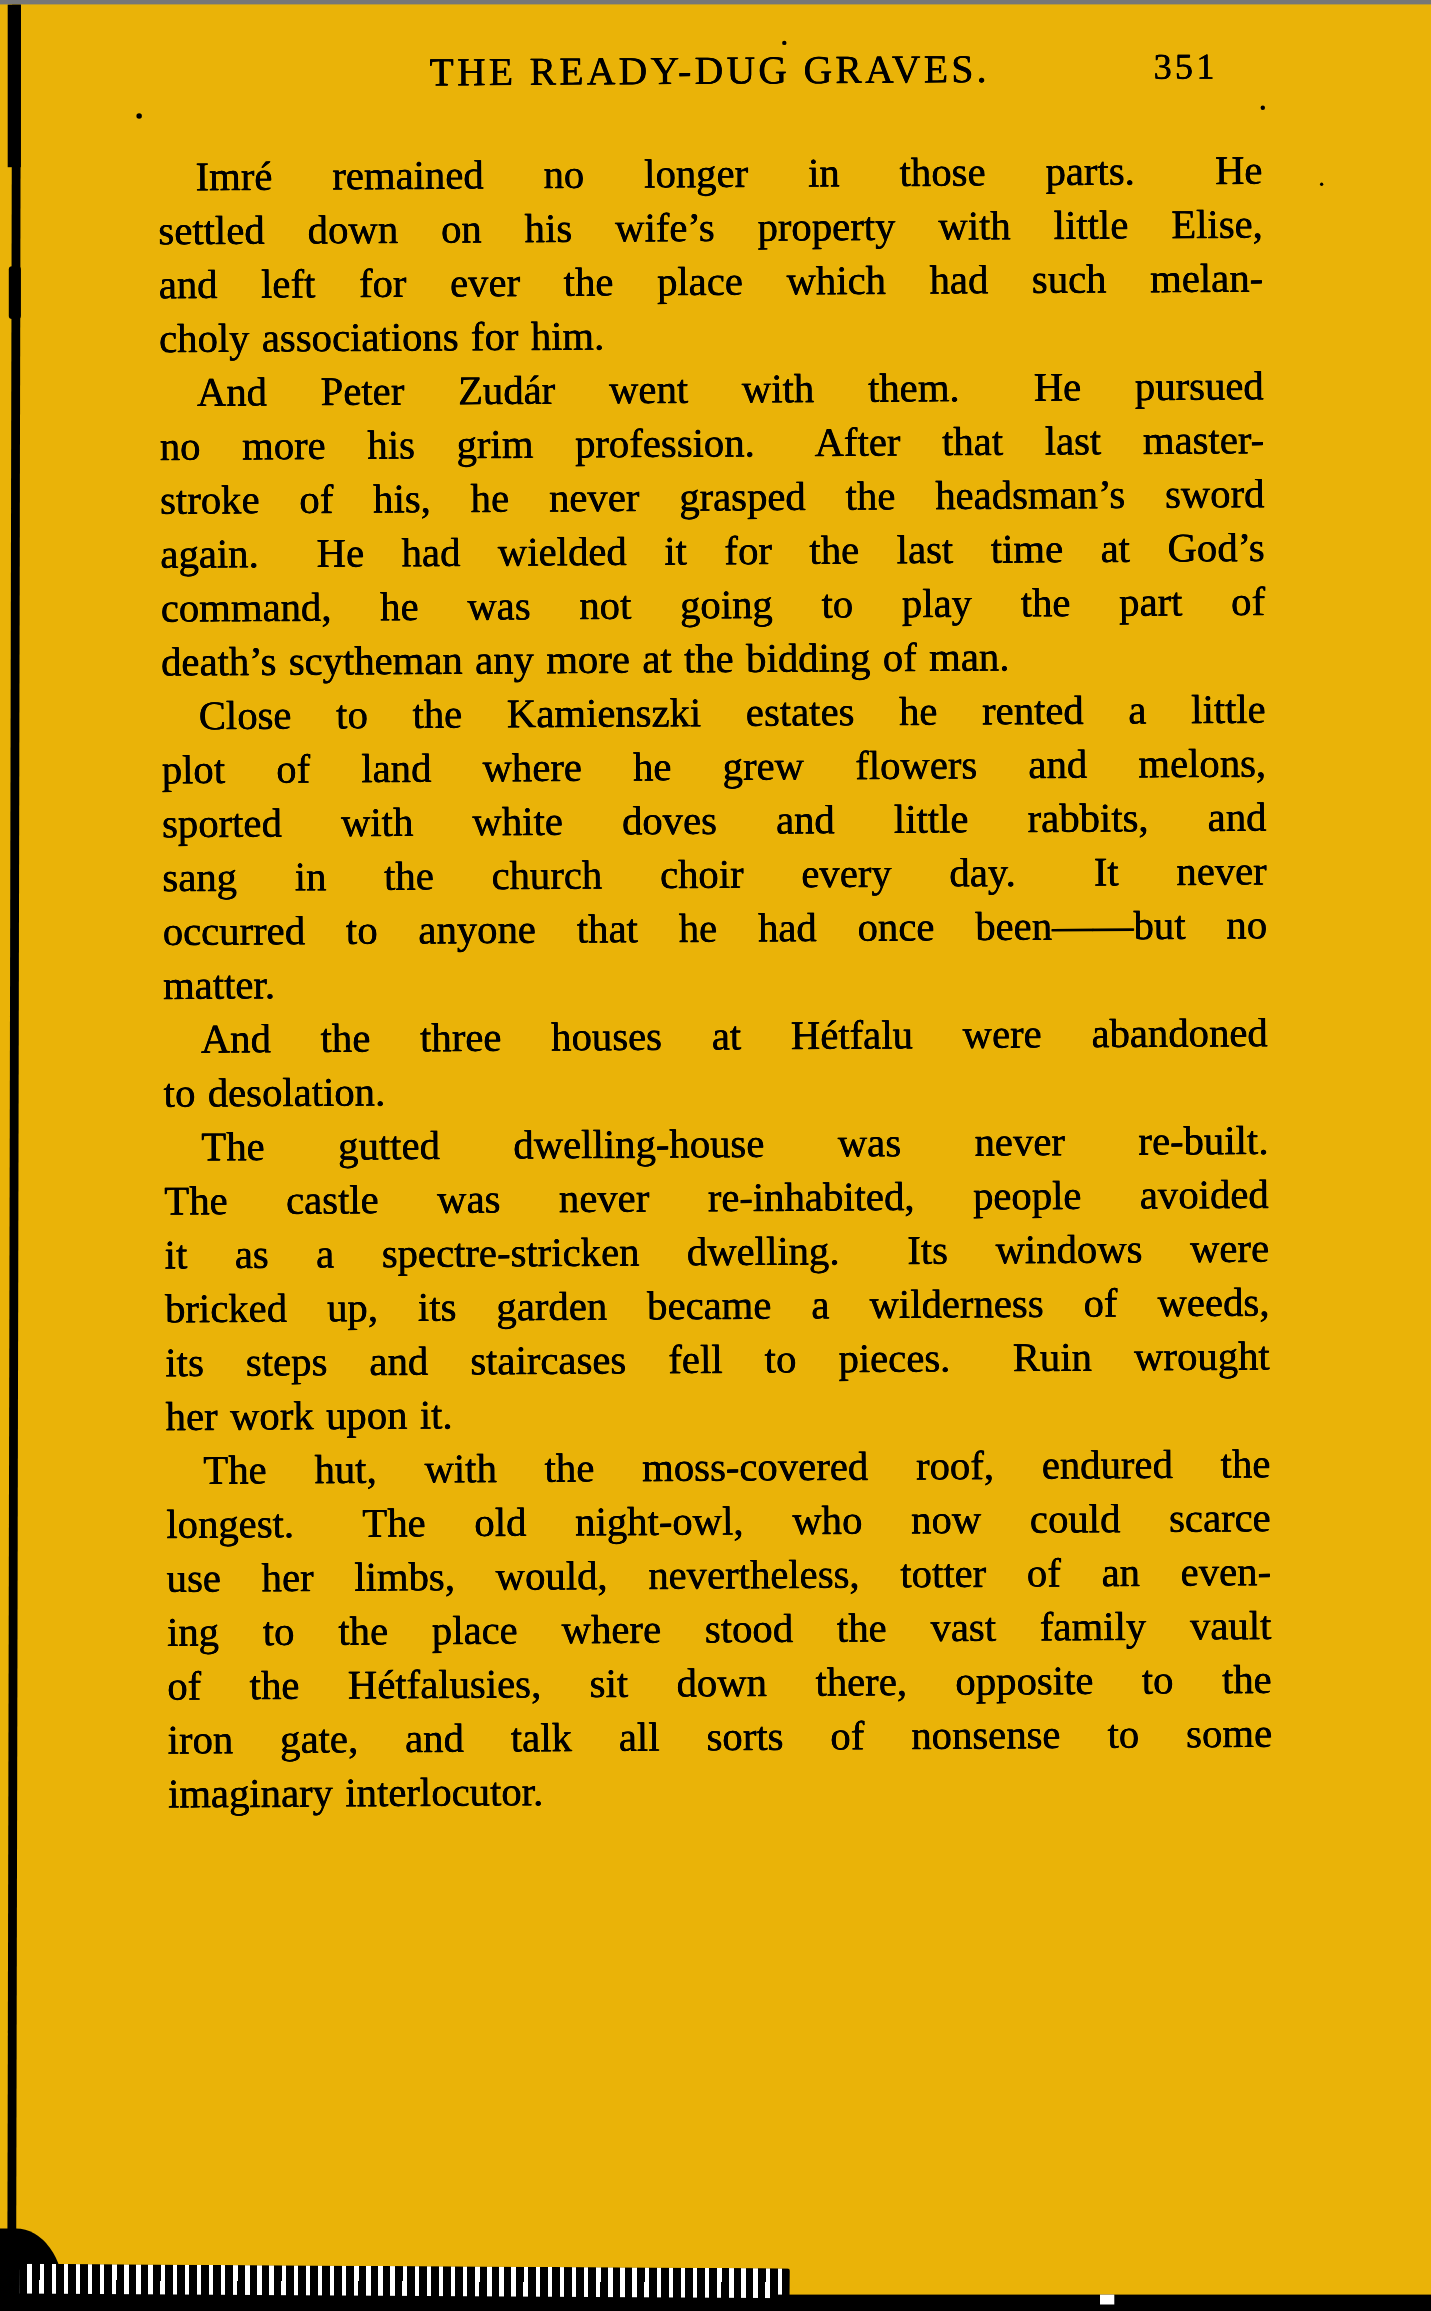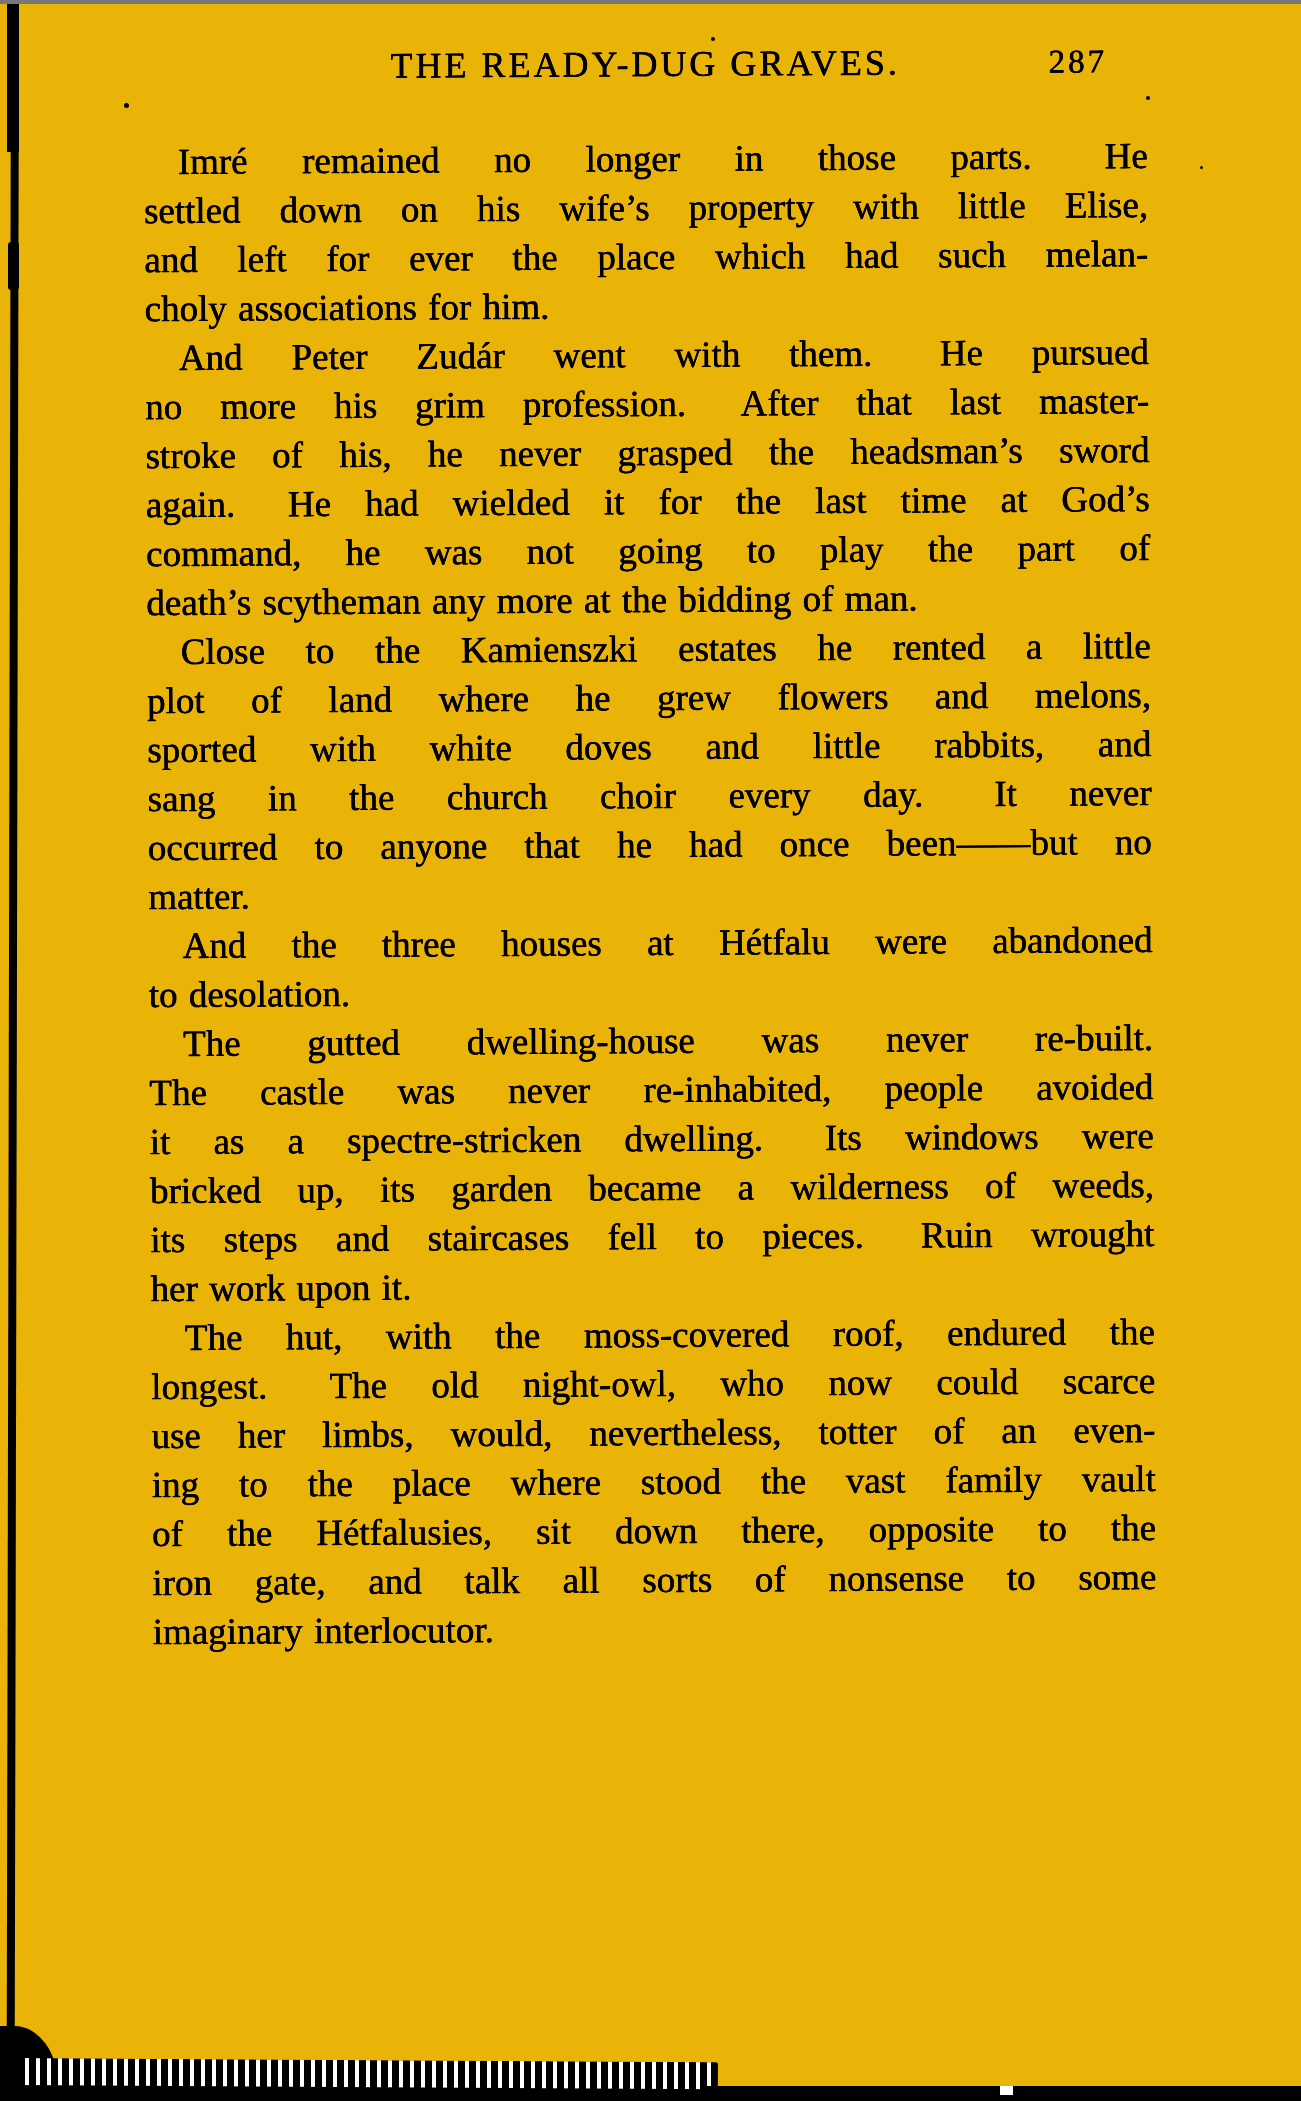--- a/index.html
+++ b/index.html
@@ -74,21 +74,21 @@
 </style>
 </head>
 <body>
 
 <div class="page">
 
   <div class="content">
 
     <div class="running-header">
       <div class="header-title">THE READY-DUG GRAVES.</div>
-      <div class="page-number">287</div>
+      <div class="page-number">351</div>
     </div>
 
     <div class="text-block">
         <div class="line indent">Imré remained no longer in those parts.  He</div>
         <div class="line">settled down on his wife’s property with little Elise,</div>
         <div class="line">and left for ever the place which had such melan-</div>
         <div class="line last">choly associations for him.</div>
         <div class="line indent">And Peter Zudár went with them.  He pursued</div>
         <div class="line">no more his grim profession.  After that last master-</div>
         <div class="line">stroke of his, he never grasped the headsman’s sword</div>

